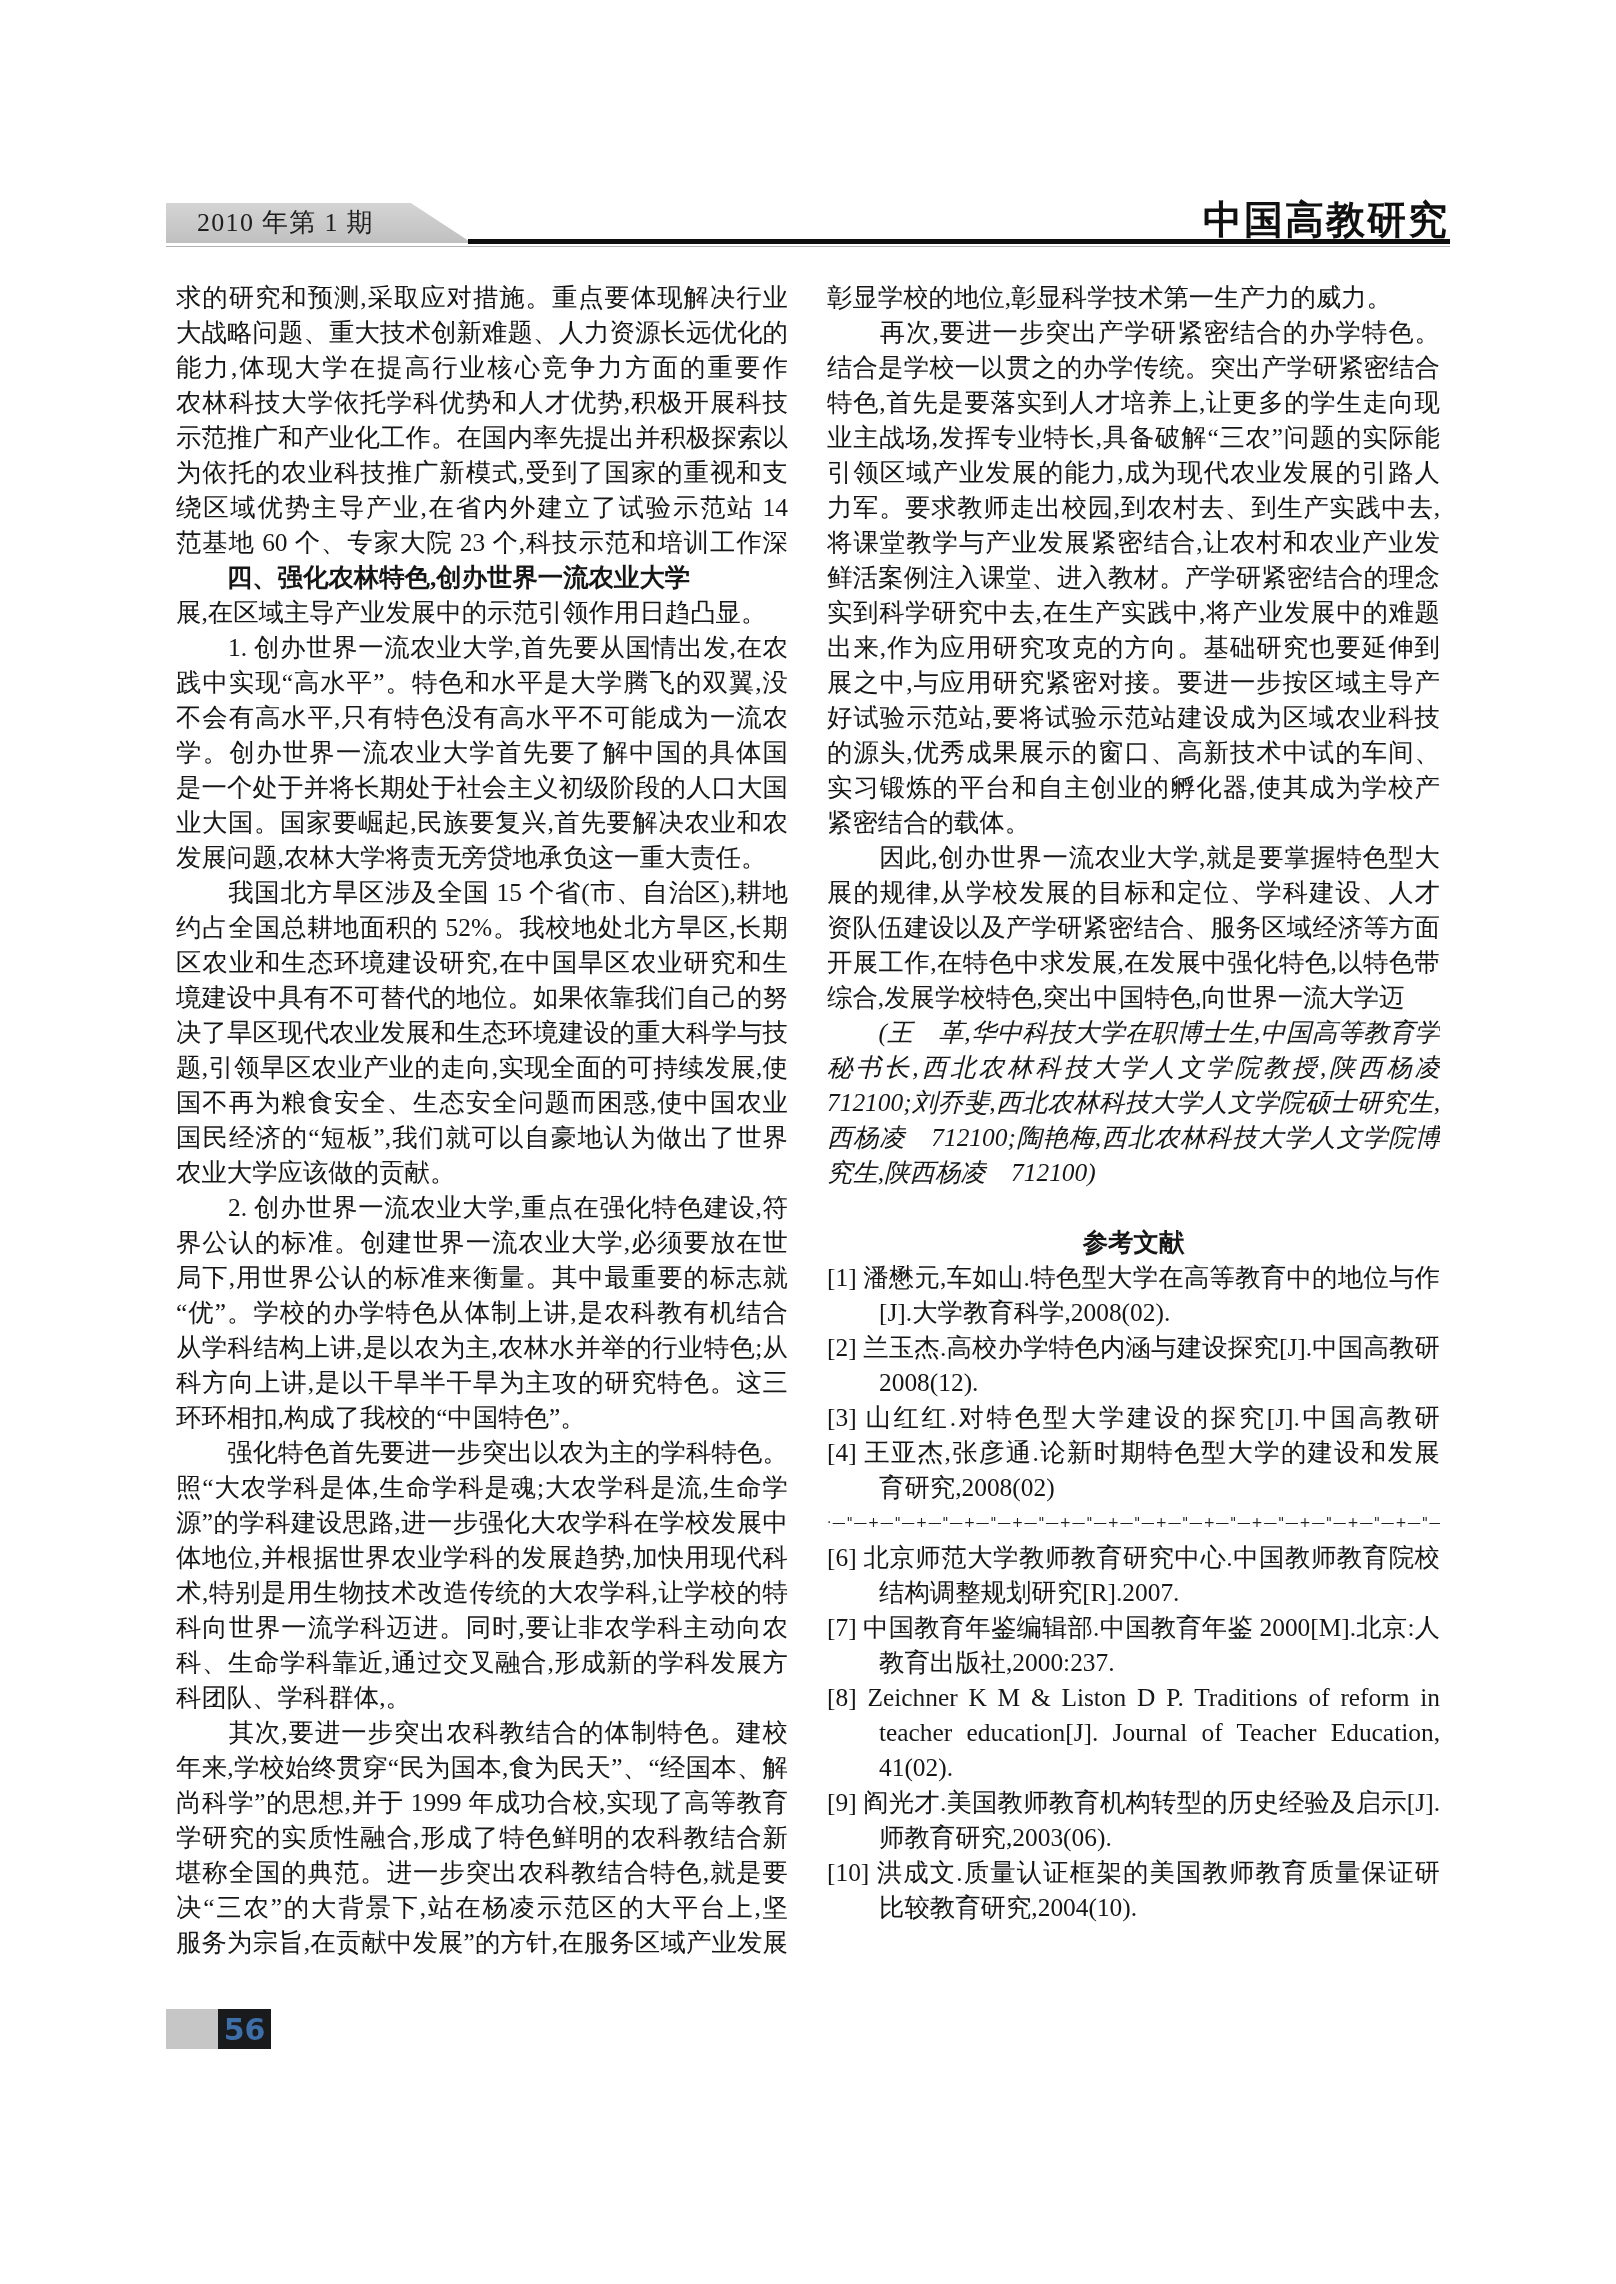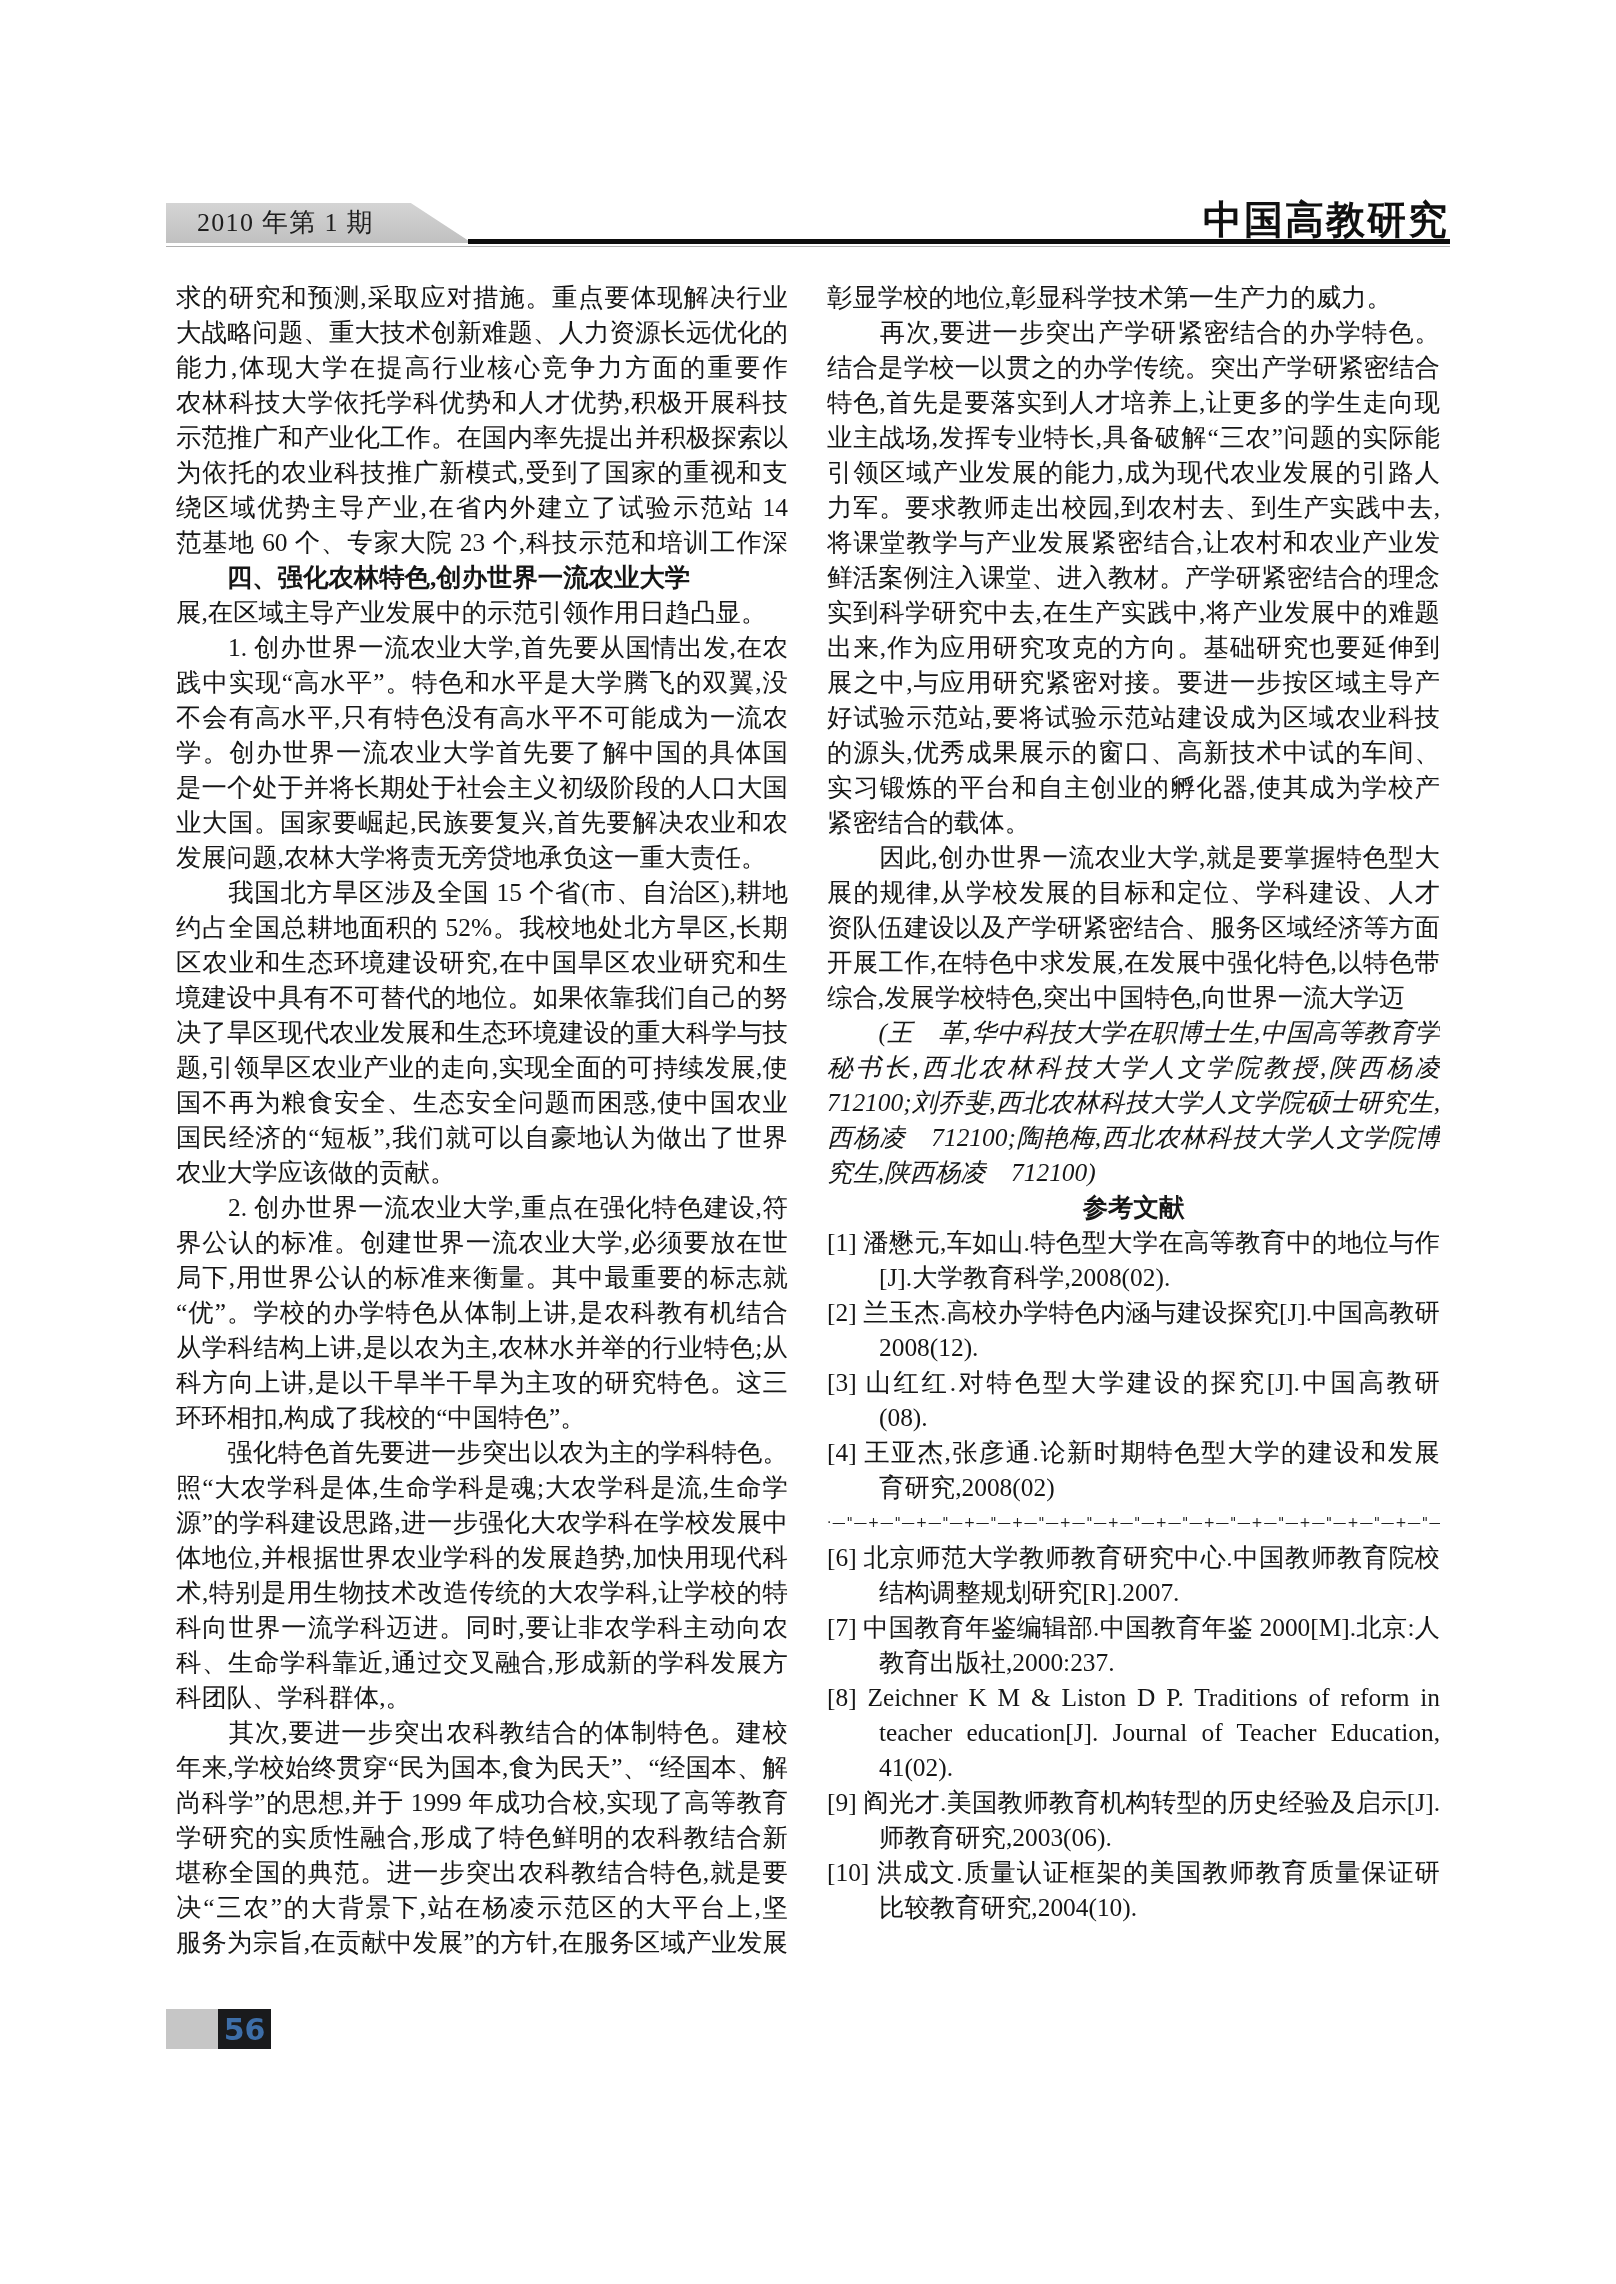--- a/index.html
+++ b/index.html
@@ -26,21 +26,21 @@
   .columns{position:absolute;left:176px;top:280px;width:1264px;display:flex;gap:39px;}
   .col{width:613px;}
   .line{
     font-size:25.4px;line-height:35px;height:35px;overflow:hidden;
     text-align:justify;text-align-last:justify;
   }
   .line.e{text-align:left;text-align-last:left;}
   .line.b{font-weight:bold;}
   .line.i{font-style:italic;}
   .line.center{text-align:center;text-align-last:center;}
-  .line.gt{}
+  .line.gt{margin-top:35px;}
   .line.rc{padding-left:52px;box-sizing:border-box;}
   .line.sep{
     font-family:"DejaVu Sans",sans-serif;font-size:13.7px;letter-spacing:0.7px;
     white-space:nowrap;text-align:left;text-align-last:left;color:#222;
   }
   
   .pn-gray{position:absolute;left:166px;top:2009px;width:52px;height:40px;background:#c6c6c6;}
   .pn-black{
     position:absolute;left:218px;top:2009px;width:53px;height:40px;background:#191a1c;
     display:flex;align-items:center;justify-content:center;
@@ -141,21 +141,20 @@
         <div class="line i">秘书长,西北农林科技大学人文学院教授,陕西杨凌</div>
         <div class="line i">712100;刘乔斐,西北农林科技大学人文学院硕士研究生,陕</div>
         <div class="line i">西杨凌　712100;陶艳梅,西北农林科技大学人文学院博士研</div>
         <div class="line e i">究生,陕西杨凌　712100)</div>
         <div class="line center b gt">参考文献</div>
         <div class="line">[1] 潘懋元,车如山.特色型大学在高等教育中的地位与作用</div>
         <div class="line e rc">[J].大学教育科学,2008(02).</div>
         <div class="line">[2] 兰玉杰.高校办学特色内涵与建设探究[J].中国高教研究,</div>
         <div class="line e rc">2008(12).</div>
         <div class="line">[3] 山红红.对特色型大学建设的探究[J].中国高教研究,2008</div>
-        <div class="line e rc">(08).</div>
         <div class="line">[4] 王亚杰,张彦通.论新时期特色型大学的建设和发展[J].教</div>
         <div class="line e rc">育研究,2008(02)</div>
         <div class="line sep">·—"—+—"—+—"—+—"—+—"—+—"—+—"—+—"—+—"—+—"—+—"—+—"—+—"—+—"—+—"—+—"—+—"—+—"—+—"—+—"—+—"—+—"—+—·</div>
         <div class="line">[6] 北京师范大学教师教育研究中心.中国教师教育院校布局</div>
         <div class="line e rc">结构调整规划研究[R].2007.</div>
         <div class="line">[7] 中国教育年鉴编辑部.中国教育年鉴 2000[M].北京:人民</div>
         <div class="line e rc">教育出版社,2000:237.</div>
         <div class="line">[8] Zeichner K M &amp; Liston D P. Traditions of reform in U.S.</div>
         <div class="line rc">teacher education[J]. Journal of Teacher Education, 1990,</div>
         <div class="line e rc">41(02).</div>

